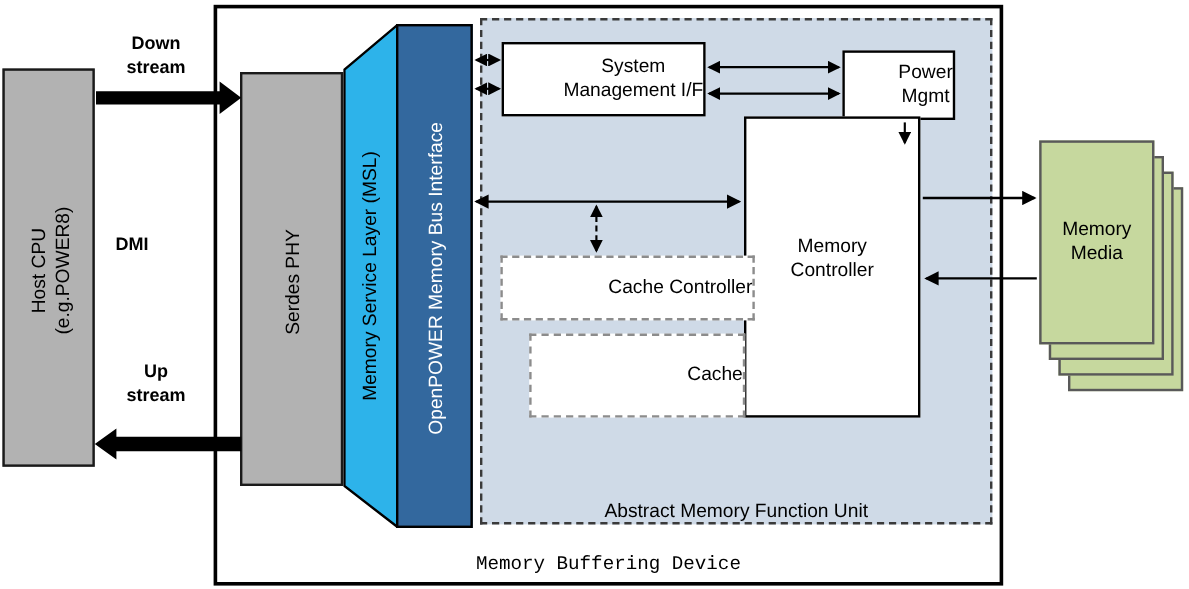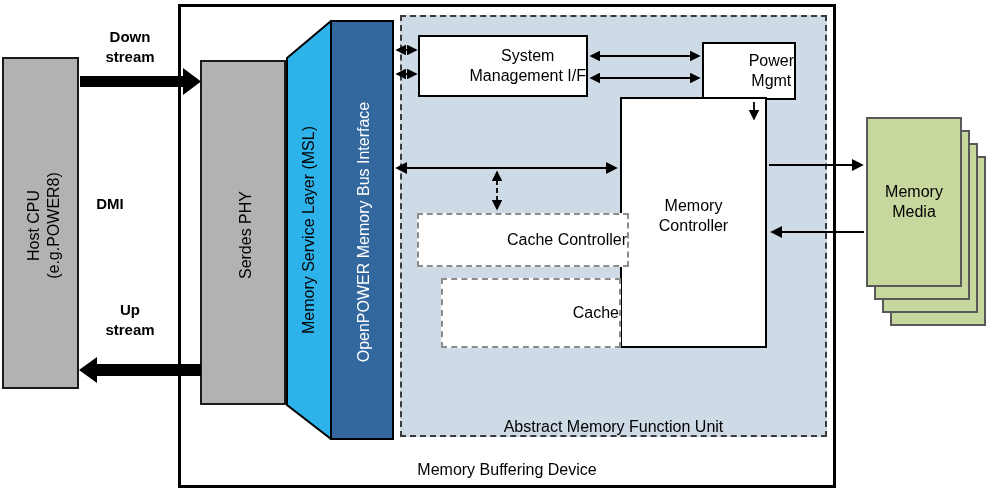--- a/index.html
+++ b/index.html
@@ -33,21 +33,21 @@
 (e.g.POWER8)</div>
   </div>
 
   <div class="side-label" style="left:84px; top:27px; width:92px;">Down
 stream</div>
   <div class="side-label" style="left:82px; top:194px; width:56px;">DMI</div>
   <div class="side-label" style="left:84px; top:300px; width:92px;">Up
 stream</div>
 
   <div class="outline" style="left:178px; top:4px; width:658px; height:484px;"></div>
-  <div class="center-label" style="left:178px; top:460px; width:658px;">Memory Buffering Device</div>
+  <div class="center-label" style="left:178px; top:460px; width:658px;font-family:Liberation Mono, monospace;">Memory Buffering Device</div>
 
   <div class="box gray" style="left:200px; top:60px; width:86px; height:345px;">
     <div class="vlabel" style="width:345px; height:86px; left:-129.5px; top:129.5px;">Serdes PHY</div>
   </div>
 
   <div class="abs" style="left:286px; top:20px; width:46px; height:420px;">
     <svg width="46" height="420" style="position:absolute; left:0; top:0;">
       <polygon points="1,38 45,1 45,419 1,385" fill="#2db3ea" stroke="#000" stroke-width="2"></polygon>
     </svg>
     <div class="vlabel" style="width:420px; height:46px; left:-187px; top:187px;">Memory Service Layer (MSL)</div>

